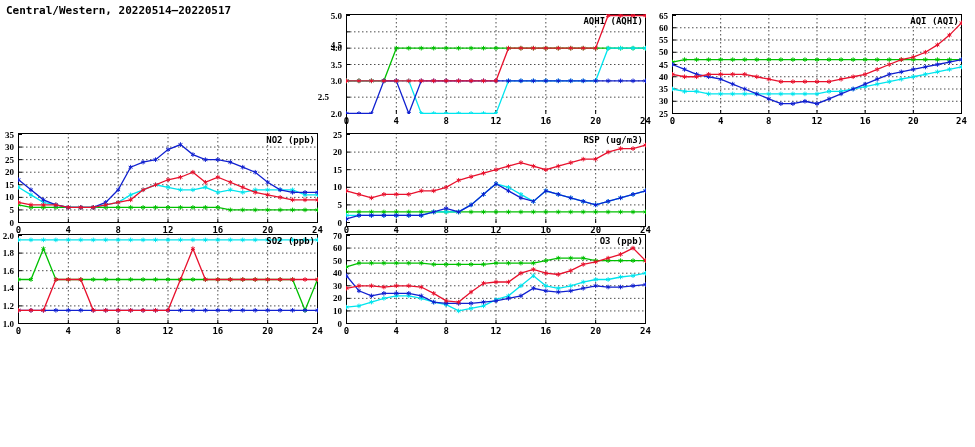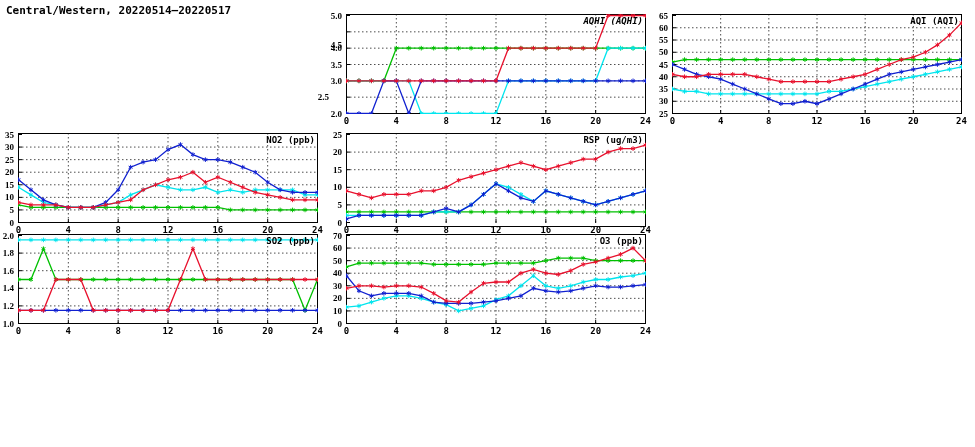--- a/index.html
+++ b/index.html
@@ -279,21 +279,21 @@
         <path d="M224.75,47.80L224.75,43.20 M222.76,46.65L226.74,44.35 M222.76,44.35L226.74,46.65" stroke="#e8112d" stroke-width="1" fill="none"></path>
         <path d="M237.21,47.80L237.21,43.20 M235.22,46.65L239.20,44.35 M235.22,44.35L239.20,46.65" stroke="#e8112d" stroke-width="1" fill="none"></path>
         <path d="M249.67,47.80L249.67,43.20 M247.67,46.65L251.66,44.35 M247.67,44.35L251.66,46.65" stroke="#e8112d" stroke-width="1" fill="none"></path>
         <path d="M262.13,47.80L262.13,43.20 M260.13,46.65L264.12,44.35 M260.13,44.35L264.12,46.65" stroke="#e8112d" stroke-width="1" fill="none"></path>
         <path d="M274.58,47.80L274.58,43.20 M272.59,46.65L276.58,44.35 M272.59,44.35L276.58,46.65" stroke="#e8112d" stroke-width="1" fill="none"></path>
         <path d="M287.04,47.80L287.04,43.20 M285.05,46.65L289.03,44.35 M285.05,44.35L289.03,46.65" stroke="#e8112d" stroke-width="1" fill="none"></path>
         <path d="M299.50,47.80L299.50,43.20 M297.51,46.65L301.49,44.35 M297.51,44.35L301.49,46.65" stroke="#e8112d" stroke-width="1" fill="none"></path>
       </svg>
       <div class="plabel">SO2 (ppb)</div>
     </div>
-    <div class="panel" style="left: 346px; top: 14px; width: 300px; height: 100px; font-style: italic;">
+    <div class="panel" style="left: 346px; top: 14px; width: 300px; height: 120px;">
       <div class="frame"></div>
       <svg width="300" height="100">
         <line x1="0" x2="300" y1="83.16666666666667" y2="83.16666666666667" stroke="#000" stroke-width="0.7" stroke-dasharray="1.5,2.5"></line>
         <line x1="0" x2="300" y1="66.83333333333334" y2="66.83333333333334" stroke="#000" stroke-width="0.7" stroke-dasharray="1.5,2.5"></line>
         <line x1="0" x2="300" y1="50.5" y2="50.5" stroke="#000" stroke-width="0.7" stroke-dasharray="1.5,2.5"></line>
         <line x1="0" x2="300" y1="34.16666666666667" y2="34.16666666666667" stroke="#000" stroke-width="0.7" stroke-dasharray="1.5,2.5"></line>
         <line x1="0" x2="300" y1="17.83333333333333" y2="17.83333333333333" stroke="#000" stroke-width="0.7" stroke-dasharray="1.5,2.5"></line>
         <line y1="0" y2="100" x1="50.33333333333333" x2="50.33333333333333" stroke="#000" stroke-width="0.7" stroke-dasharray="1.5,2.5"></line>
         <line y1="0" y2="100" x1="100.16666666666666" x2="100.16666666666666" stroke="#000" stroke-width="0.7" stroke-dasharray="1.5,2.5"></line>
         <line y1="0" y2="100" x1="150" x2="150" stroke="#000" stroke-width="0.7" stroke-dasharray="1.5,2.5"></line>

